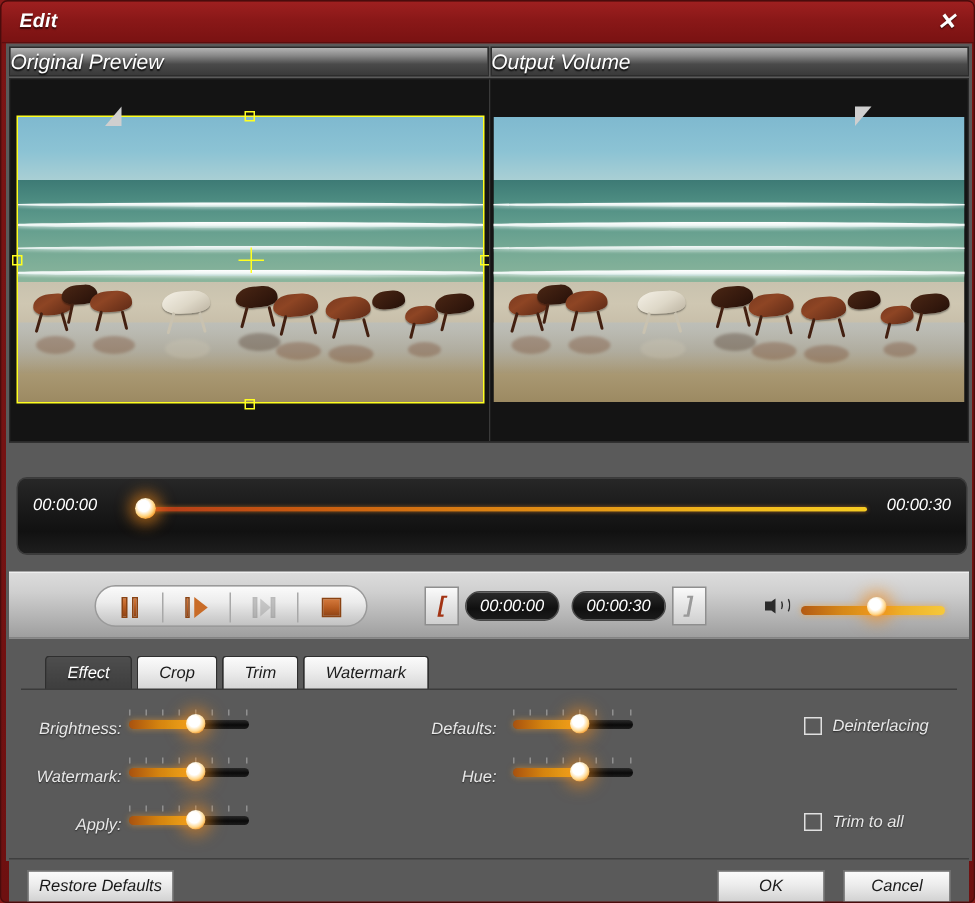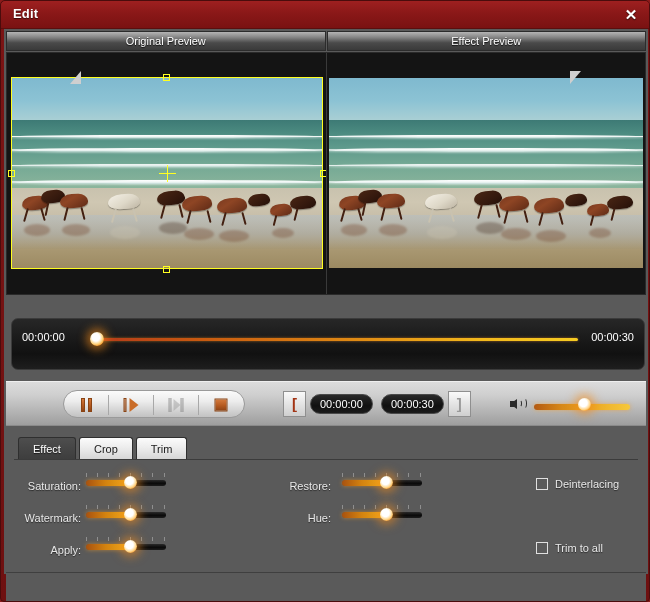--- a/index.html
+++ b/index.html
@@ -11,20 +11,21 @@
   }
 
   
   .window {
     position: absolute; left:0; top:0;
     width: 650px; height: 602px;
     background: linear-gradient(180deg, #7c1414 0%, #6e1010 100%);
     border: 1px solid #4a0c0c;
     border-radius: 5px 5px 4px 4px;
     overflow: hidden;
+    font-style: italic;
   }
 
   
   .titlebar {
     position:absolute; left:0; top:0; width:650px; height:28px;
     background: linear-gradient(180deg,#9e2020 0%, #8a1818 45%, #7a1212 100%);
     border-bottom: 1px solid #5c0e0e;
     border-radius: 4px 4px 0 0;
   }
   .title-text {
@@ -51,22 +52,22 @@
 
   
   .prev-headers {
     position:absolute; left:2px; top:2px; width:640px; height:20px;
     display:flex;
   }
   .prev-header {
     flex:1; height:20px;
     background: linear-gradient(180deg,#b4b4b4 0%, #888888 28%, #4a4a4a 60%, #3a3a3a 100%);
     border:1px solid #2c2c2c;
-    color:#ffffff; font-size:11px;
-    text-align:center; line-height:18px;
+    color:#ffffff; font-size:14px;
+    text-align:left; line-height:18px;
     text-shadow: 0 1px 1px rgba(0,0,0,.8);
   }
   .prev-header + .prev-header { margin-left:1px; }
 
   
   .prev-panes {
     position:absolute; left:2px; top:23px; width:640px; height:243px;
     display:flex; background:#171717;
     border:1px solid #2a2a2a;
   }
@@ -281,21 +282,21 @@
     border-radius:50%;
     background: radial-gradient(circle at 42% 38%, #ffffff 0%, #ffffff 34%, #ffd68a 60%, #f08a18 80%, rgba(220,110,20,0) 100%);
     box-shadow: 0 0 10px 4px rgba(245,140,25,.6);
   }
 
   
   .panel {
     position:absolute; left:2px; top:397px; width:640px; height:146px;
     background:#5a5a5a;
   }
-  .tabbar { position:absolute; left:12px; top:11px; height:23px; display:flex;align-items:center; }
+  .tabbar { position:absolute; left:24px; top:11px; height:23px; display:flex;align-items:center; }
   .tab {
     height:23px; padding:0 14px;
     border:1px solid #2f2f2f; border-bottom:none;
     border-radius:3px 3px 0 0;
     font-size:11px; line-height:22px; text-align:center;
     cursor:pointer;
     background: linear-gradient(180deg,#fbfbfb 0%,#ececec 45%,#d4d4d4 100%);
     color:#1a1a1a;
     margin-right:3px;
   }
@@ -365,21 +366,21 @@
 
   <div class="titlebar">
     <div class="title-text">Edit</div>
     <div class="close-btn">✕</div>
   </div>
 
   <div class="content">
 
     <div class="prev-headers">
       <div class="prev-header">Original Preview</div>
-      <div class="prev-header">Effect Preview</div>
+      <div class="prev-header">Output Volume</div>
     </div>
 
     <div class="prev-panes">
 
       <div class="pane pane-left">
         <div class="photo" style="left:5px; top:25px; width:310px; height:190px;">
           <div class="sky"></div>
           <div class="sea"></div>
           <div class="wave" style="top:30%;  height:3px;"></div>
           <div class="wave" style="top:37%;  height:4px;"></div>
@@ -534,24 +535,25 @@
     </div>
     <div class="vol-track"></div>
     <div class="vol-knob"></div>
 
     <div class="panel">
 
       <div class="tabbar">
         <div class="tab active">Effect</div>
         <div class="tab">Crop</div>
         <div class="tab">Trim</div>
+        <div class="tab">Watermark</div>
       </div>
       <div class="tabline"></div>
 
-      <div class="lbl r" style="left:10px; top:54px; width:65px;">Saturation:</div>
+      <div class="lbl r" style="left:10px; top:54px; width:65px;">Brightness:</div>
       <div class="slider" style="left:80px; top:47px;">
         <div class="ticks">
           <i style="left:0px;"></i>
             <i style="left:11px;"></i>
             <i style="left:22px;"></i>
             <i style="left:33px;"></i>
             <i style="left:44px;"></i>
             <i style="left:55px;"></i>
             <i style="left:66px;"></i>
             <i style="left:78px;"></i>
@@ -588,21 +590,21 @@
             <i style="left:44px;"></i>
             <i style="left:55px;"></i>
             <i style="left:66px;"></i>
             <i style="left:78px;"></i>
         </div>
         <div class="tr-on" style="width:44px;"></div>
         <div class="tr-off" style="left:44px; width:36px;"></div>
         <div class="knob" style="left:38px;"></div>
       </div>
 
-      <div class="lbl r" style="left:262px; top:54px; width:63px;">Restore:</div>
+      <div class="lbl r" style="left:262px; top:54px; width:63px;">Defaults:</div>
       <div class="slider" style="left:336px; top:47px;">
         <div class="ticks">
           <i style="left:0px;"></i>
             <i style="left:11px;"></i>
             <i style="left:22px;"></i>
             <i style="left:33px;"></i>
             <i style="left:44px;"></i>
             <i style="left:55px;"></i>
             <i style="left:66px;"></i>
             <i style="left:78px;"></i>
@@ -633,16 +635,19 @@
         <span class="cbox"></span>
         <span class="cbl">Deinterlacing</span>
       </div>
       <div class="cbrow" style="left:530px; top:116px;">
         <span class="cbox"></span>
         <span class="cbl">Trim to all</span>
       </div>
     </div>
 
     <div class="footer">
+      <div class="fbtn btn-restore">Restore Defaults</div>
+      <div class="fbtn btn-ok">OK</div>
+      <div class="fbtn btn-cancel">Cancel</div>
     </div>
 
   </div>
 </div>
 
 </body></html>

